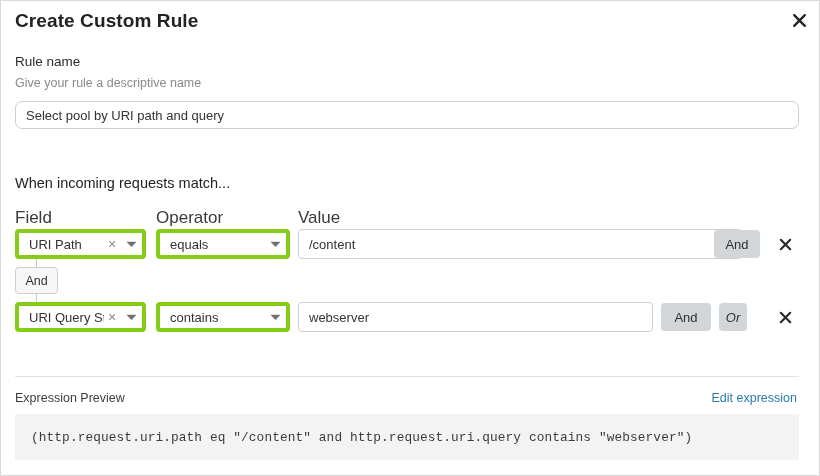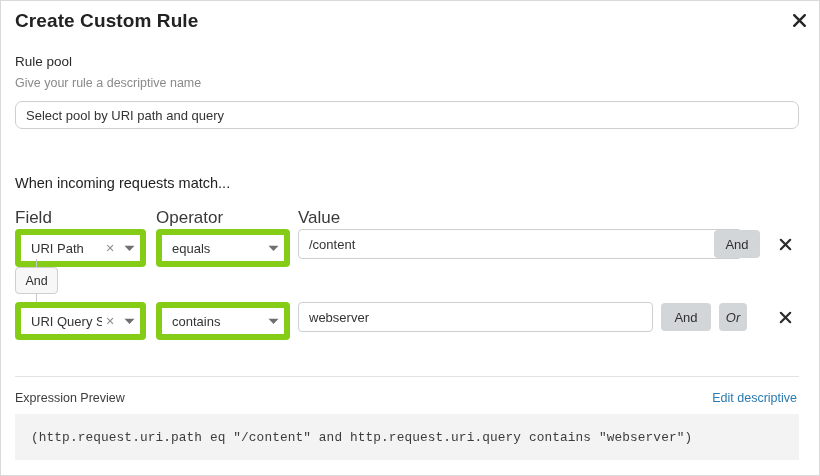--- a/index.html
+++ b/index.html
@@ -105,23 +105,23 @@
   #label-value    { left: 297px; }
 
   
   .cond-row { position: absolute; left: 0; right: 0; height: 30px; }
   #row-1 { top: 228px; }
   #row-2 { top: 301px; }
 
   .select-box {
     position: absolute;
     box-sizing: border-box;
-    height: 38px;
+    height: 30px;
     background: #ffffff;
-    border: 6px solid #84cc16;
+    border: 4px solid #84cc16;
     border-radius: 4px;
     display: flex;
     align-items: center;
     cursor: pointer;
   }
   .select-field    { left: 14px;  width: 131px; }
   .select-operator { left: 155px; width: 134px; }
 
   .select-text {
     flex: 1 1 auto;
@@ -281,21 +281,21 @@
 <div id="dialog">
 
   <div id="dialog-title" class="dlg-title">Create Custom Rule</div>
 
   <button class="close-btn" aria-label="Close">
     <svg width="15" height="15" viewBox="0 0 15 15">
       <path d="M2.2 2.2 L12.8 12.8 M12.8 2.2 L2.2 12.8" stroke="#262626" stroke-width="2.4" stroke-linecap="round"></path>
     </svg>
   </button>
 
-  <div id="rule-name-label" class="sec-label">Rule pool</div>
+  <div id="rule-name-label" class="sec-label">Rule name</div>
   <div id="rule-name-hint" class="sec-sub">Give your rule a descriptive name</div>
   <input id="rule-name-input" class="text-input" type="text" value="Select pool by URI path and query" placeholder="Rule name" style="">
 
   <div id="match-heading">When incoming requests match...</div>
 
   <div id="label-field" class="col-label">Field</div>
   <div id="label-operator" class="col-label">Operator</div>
   <div id="label-value" class="col-label">Value</div>
 
   <div id="row-1" class="cond-row">
@@ -364,18 +364,18 @@
 
     <button class="row-delete" aria-label="Delete">
       <svg width="13" height="13" viewBox="0 0 13 13">
         <path d="M1.8 1.8 L11.2 11.2 M11.2 1.8 L1.8 11.2" stroke="#2b2b2b" stroke-width="2.2" stroke-linecap="round"></path>
       </svg>
     </button>
   </div>
 
   <div id="divider"></div>
   <div id="expr-label">Expression Preview</div>
-  <a id="edit-expression-link">Edit descriptive</a>
+  <a id="edit-expression-link">Edit expression</a>
   <div id="expr-box">
     <span id="expr-text">(http.request.uri.path eq "/content" and http.request.uri.query contains "webserver")</span>
   </div>
 
 </div>
 
 </body></html>

